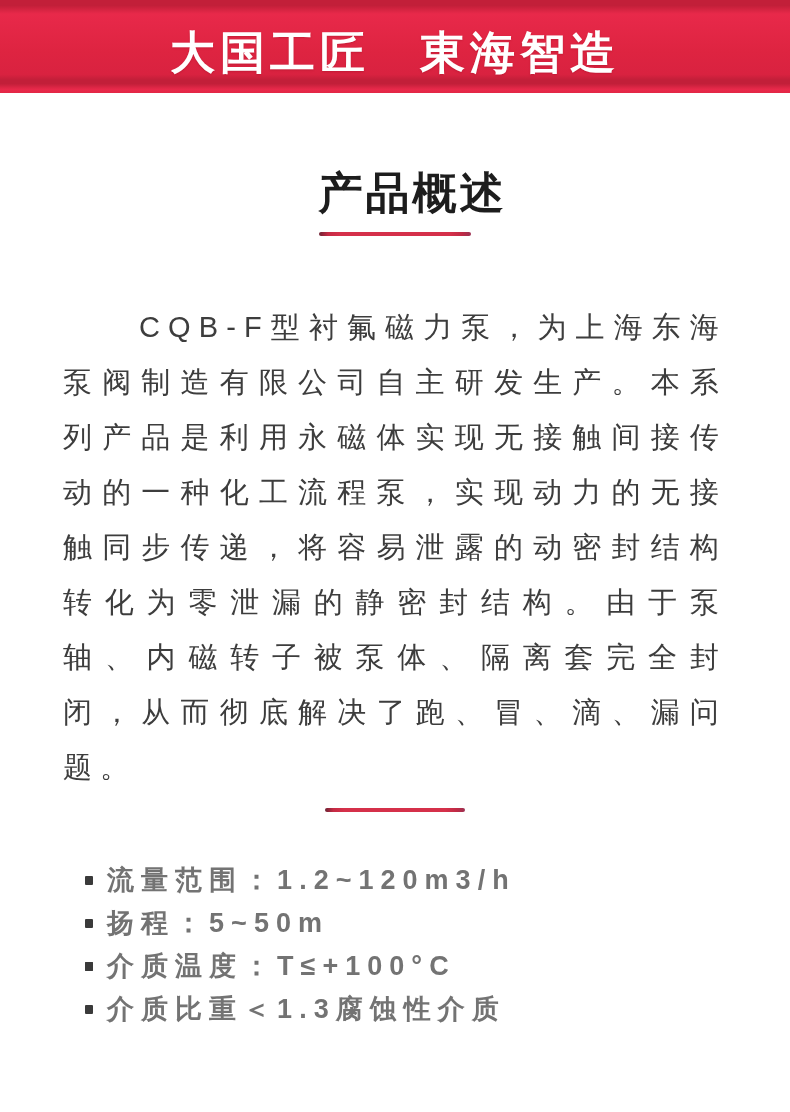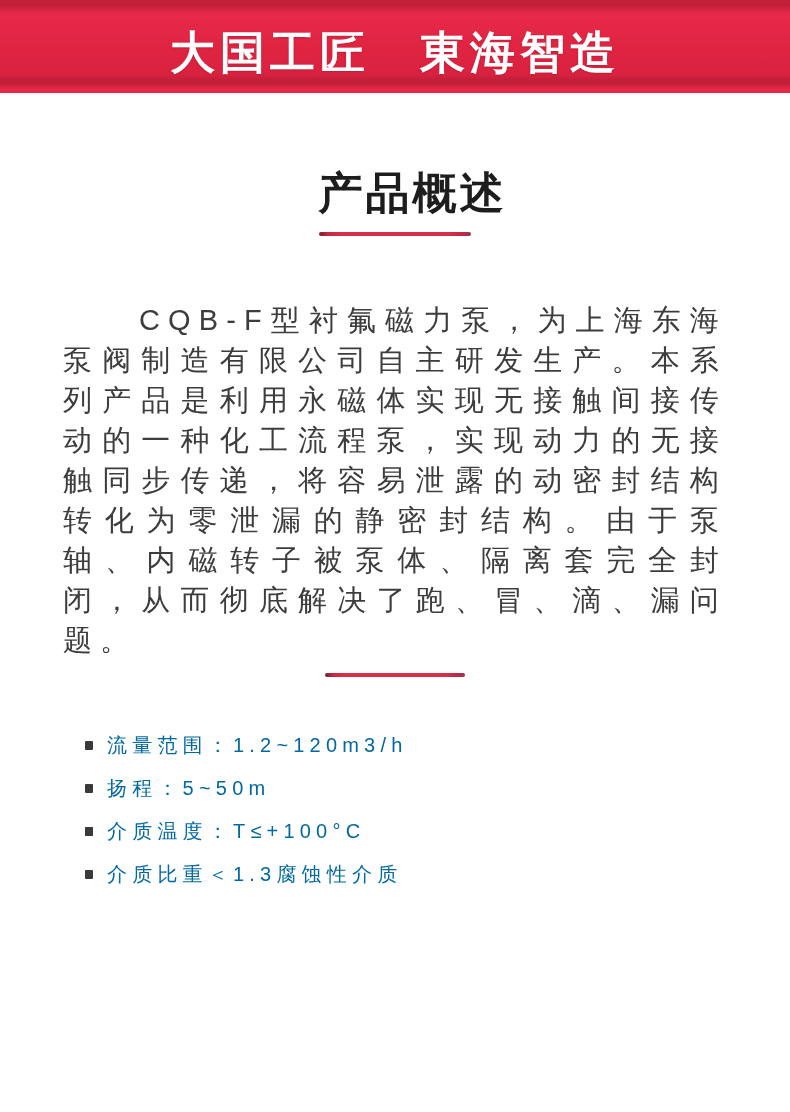--- a/index.html
+++ b/index.html
@@ -64,40 +64,40 @@
       #c02a45 94%, #9c3152 100%);
   }
   .underline-overview { width: 152px; }
   .underline-conditions { width: 140px; }
 
   
   .overview-paragraph {
     margin: 64px 63px 0 63px;
     width: 664px;
     font-size: 29px;
-    line-height: 40px;
+    line-height: 55px;
     font-weight: 300;
     color: #3d3d3d;
     letter-spacing: 0.28em;
     text-align: justify;
     text-indent: 76px;
   }
 
   
   .conditions-list {
     list-style: none;
     margin: 47px 63px 0 63px;
   }
   .condition-item {
     position: relative;
     padding-left: 44px;
-    font-size: 20px;
+    font-size: 27px;
     line-height: 43px;
-    font-weight: 400;
-    color: #0369a1;
+    font-weight: 700;
+    color: #737373;
     letter-spacing: 0.26em;
     white-space: nowrap;
   }
   .bullet-dot {
     position: absolute;
     left: 22px;
     top: 17px;
     width: 8px;
     height: 9px;
     background: #3a3a3a;

